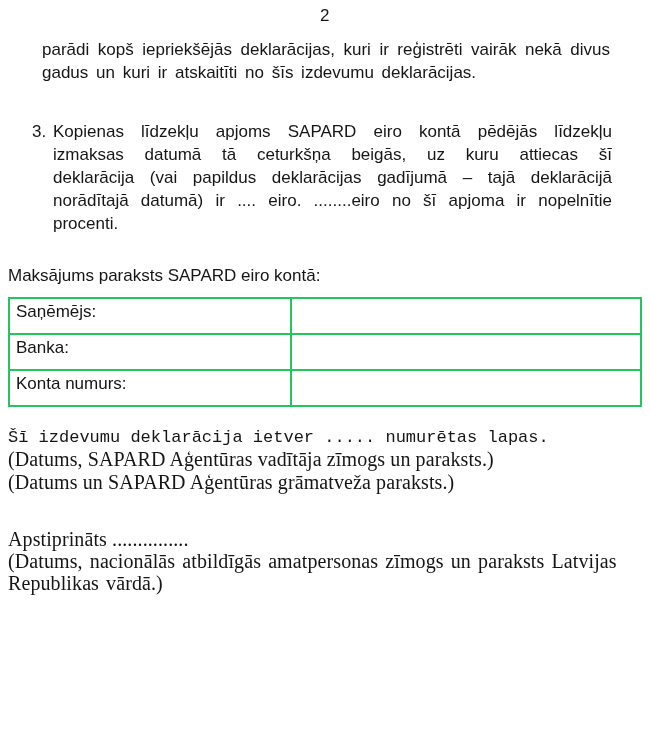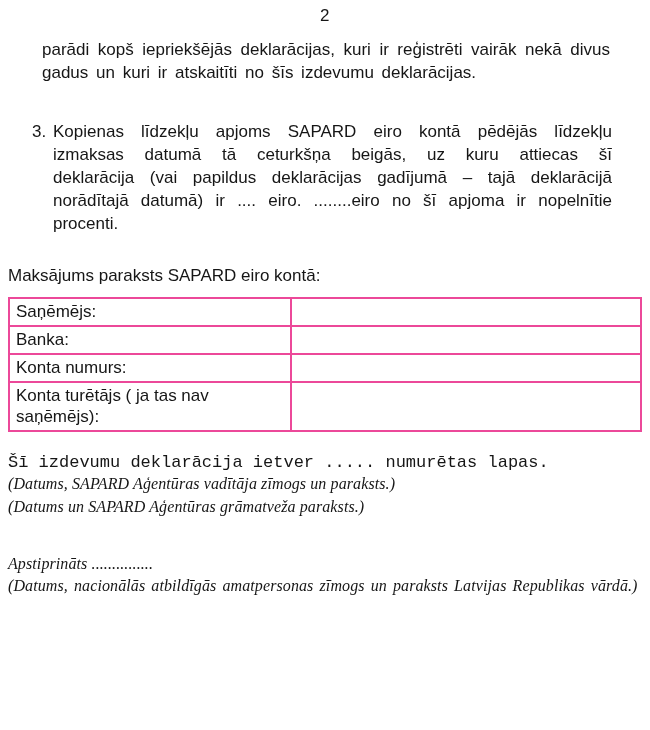--- a/index.html
+++ b/index.html
@@ -48,40 +48,39 @@
     margin-top: 30px;
     line-height: 21px;
   }
   table.bank-table {
     border-collapse: collapse;
     width: 634px;
     margin-top: 11px;
     table-layout: fixed;
   }
   table.bank-table td {
-    border: 2px solid #ec4899;
-    padding: 2px 6px 3px 6px;
+    border: 2px solid #22c55e;
+    padding: 2px 6px 11px 6px;
     vertical-align: top;
     line-height: 21px;
   }
   td.label-cell { width: 268px; }
   tr.short-row td { height: 21px; }
   .pages-note {
     margin-top: 20px;
     line-height: 21px;
     font-family: Liberation Mono, monospace;
   }
   .prepared-by {
     margin-top: 31px;
     line-height: 21px;
   }
   .serif-note {
     font-family: "Liberation Serif", serif;
-    font-style: italic;
-    font-size: 16px;
+    font-size: 20px;
     line-height: 22px;
     letter-spacing: 0.1px;
   }
   .based-on {
     margin-top: 25px;
     text-align: justify;
     word-spacing: 6px;
     line-height: 22px;
   }
   .based-on-note { margin-top: 1px; }
@@ -115,24 +114,20 @@
         <td class="value-cell"></td>
       </tr>
       <tr class="short-row">
         <td class="label-cell">Banka:</td>
         <td class="value-cell"></td>
       </tr>
       <tr class="short-row">
         <td class="label-cell">Konta numurs:</td>
         <td class="value-cell"></td>
       </tr>
-      <tr>
-        <td class="label-cell">Konta turētājs ( ja tas nav saņēmējs):</td>
-        <td class="value-cell"></td>
-      </tr>
     </tbody>
   </table>
 
   <div class="pages-note">Šī izdevumu deklarācija ietver ..... numurētas lapas.</div>
 
   <div class="serif-note">(Datums, SAPARD Aģentūras vadītāja zīmogs un paraksts.)</div>
 
   <div class="serif-note based-on-note">(Datums un SAPARD Aģentūras grāmatveža paraksts.)</div>
 
   <div class="serif-note approved">Apstiprināts ...............</div>

